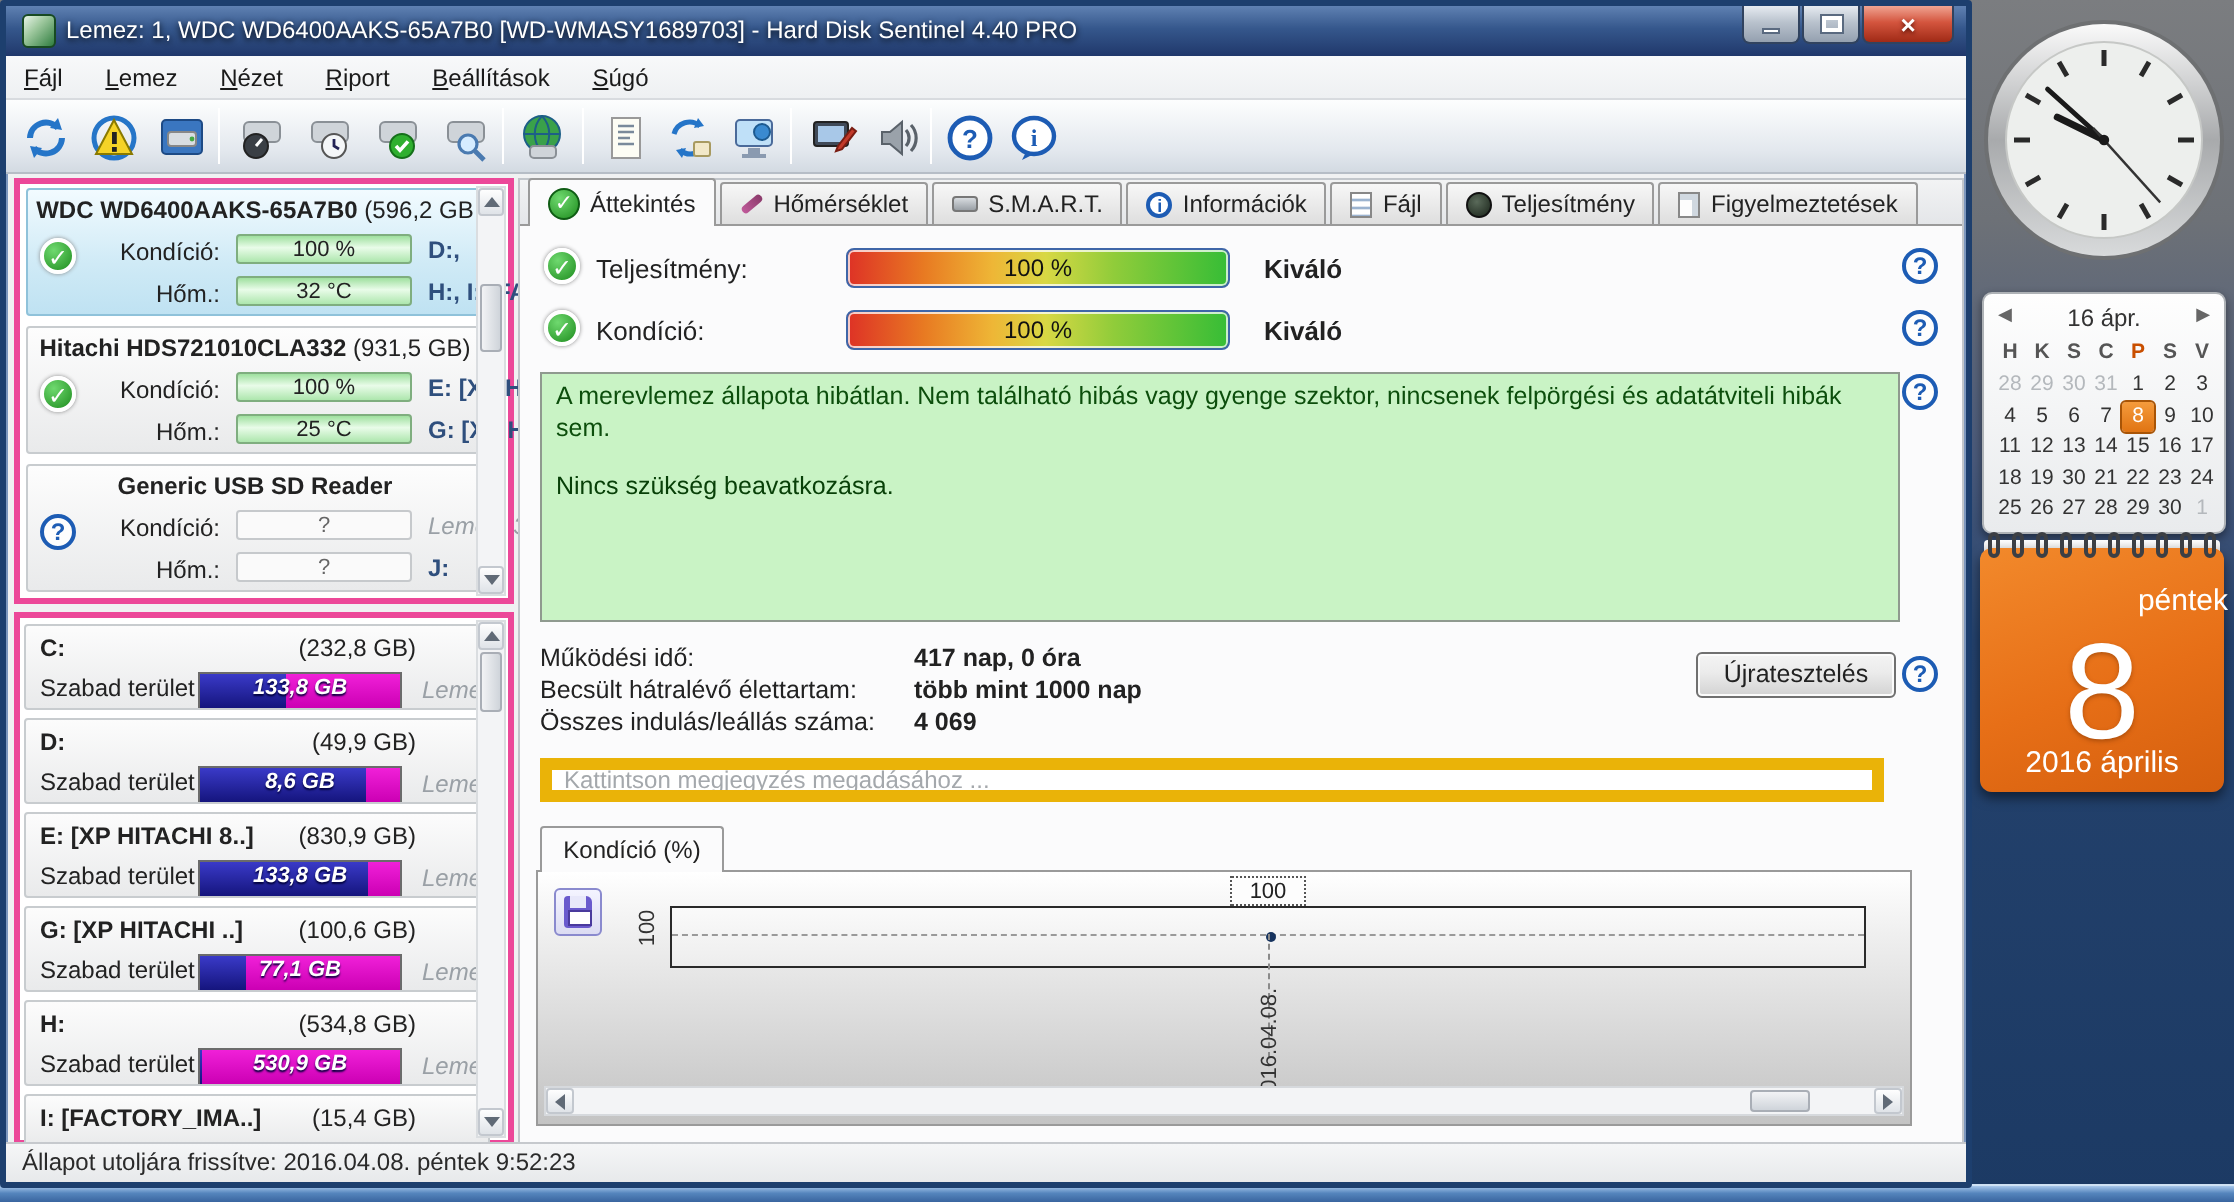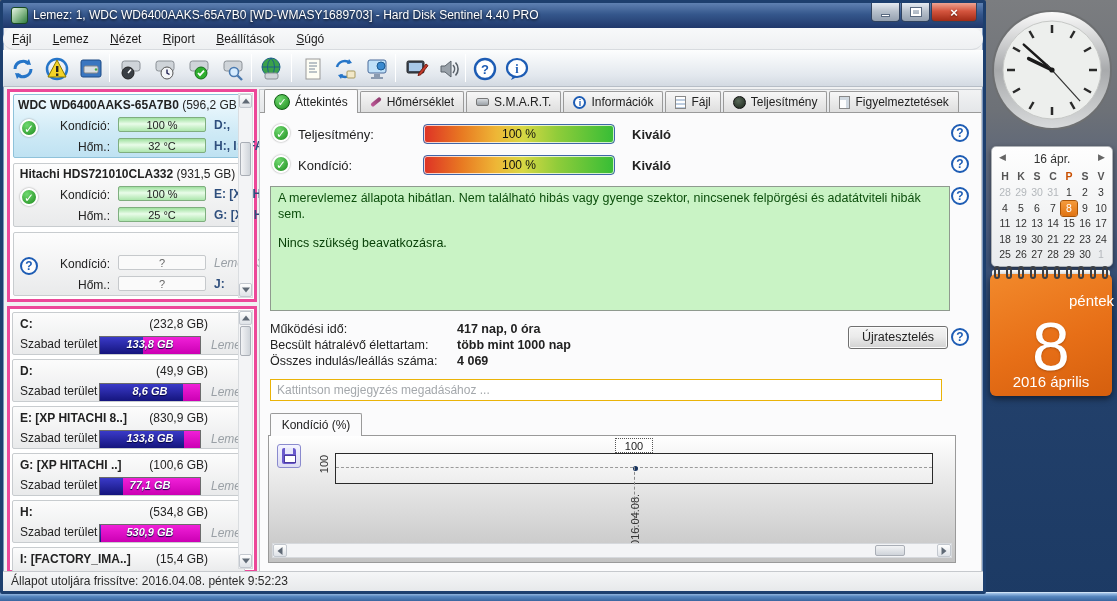--- a/index.html
+++ b/index.html
@@ -23,21 +23,21 @@
   .winbtns{position:absolute;right:6px;top:0;display:flex;}
   .wbtn{height:19px;border:1px solid #31435f;border-top:none;border-radius:0 0 4px 4px;
     background:linear-gradient(180deg,#e6ebf1,#b9c2cd 45%,#94a0af);margin-left:1px;
     display:flex;align-items:center;justify-content:center;color:#fff;}
   .wbtn.close{width:46px;background:linear-gradient(180deg,#f0a492,#d4553e 45%,#a02a16);}
   .wbtn.min,.wbtn.max{width:29px;}
   .g-min{width:9px;height:3px;background:#fff;border:1px solid #5a6a80;margin-top:6px;}
   .g-max{width:10px;height:8px;border:2px solid #fff;outline:1px solid #5a6a80;}
   .g-x{font-weight:bold;font-size:13px;text-shadow:0 1px 2px #5a1005;}
 
-  .menubar{position:absolute;left:0;top:25px;right:0;height:22px;background:linear-gradient(#f8f9fa,#eef0f2);border-bottom:1px solid #d8dbdf;border-radius:11px;}
+  .menubar{position:absolute;left:0;top:25px;right:0;height:22px;background:linear-gradient(#f8f9fa,#eef0f2);border-bottom:1px solid #d8dbdf;}
   .mitem{display:inline-block;padding:0 9px;line-height:22px;color:#1a1a1a;}
   .mitem::first-letter{text-decoration:underline;}
 
   .toolbar{position:absolute;left:0;top:47px;right:0;height:37px;
     background:linear-gradient(180deg,#fdfefe,#e3e8ee 70%,#d3dae2);border-bottom:1px solid #b6bdc6;}
   .tbi{position:absolute;top:5px;width:27px;height:27px;display:flex;align-items:center;justify-content:center;}
   .tbsep{position:absolute;top:4px;width:1px;height:28px;background:#bcc2ca;border-right:1px solid #fff;}
 
   
   .panelbox{position:absolute;background:#fff;border:3px solid #ec4899;}
@@ -91,21 +91,21 @@
   .gradbar{position:absolute;width:192px;height:20px;border:1px solid #3f66a8;border-radius:4px;
     background:linear-gradient(90deg,#de3226 0%,#e87a22 20%,#eeb636 38%,#d8d844 52%,#90cc3a 70%,#36bd36 100%);
     box-shadow:inset 0 0 0 1px rgba(255,255,255,.75);text-align:center;line-height:19px;font-size:12px;color:#111;}
   .rating{position:absolute;font-weight:bold;font-size:13px;}
   .msgbox{position:absolute;left:10px;width:680px;height:125px;background:#c9f3c5;border:1px solid #8f9a8f;
     padding:4px 7px;color:#0c4e0c;font-size:12.5px;line-height:1.25;}
   .statlabel{position:absolute;left:10px;font-size:12.5px;}
   .statval{position:absolute;left:197px;font-weight:bold;font-size:12.5px;}
   .button{position:absolute;height:23px;border:1px solid #707070;border-radius:3px;
     background:linear-gradient(#f4f4f4,#ebebeb 45%,#d2d2d2);text-align:center;line-height:21px;font-size:12.5px;box-shadow:inset 0 0 0 1px #fbfbfb;}
-  .comment{position:absolute;left:10px;width:672px;height:22px;border:1px solid #eab308;background:#fff;padding:0 6px;font-size:12px;color:#c2410c;font-family:inherit;}
+  .comment{position:absolute;left:10px;width:672px;height:22px;border:6px solid #eab308;background:#fff;padding:0 6px;font-size:12px;color:#c2410c;font-family:inherit;}
   .comment::placeholder{color:#a4a8ac;}
 
   .charttab{position:absolute;left:10px;top:323px;width:92px;height:23px;background:#fbfbfc;border:1px solid #9a9a9a;border-bottom:none;border-radius:2px 2px 0 0;text-align:center;line-height:22px;z-index:2;}
   .chartpanel{position:absolute;left:8px;top:345px;width:688px;height:128px;border:1px solid #9a9a9a;
     background:linear-gradient(180deg,#ffffff 0%,#efefef 25%,#c3c3c3 100%);}
   .saveicon{position:absolute;left:8px;top:8px;width:24px;height:24px;border:1px solid #8a8ace;border-radius:3px;background:linear-gradient(#f4f4ff,#dcdcf2);}
   .floppy{position:absolute;left:4px;top:3px;width:14px;height:16px;background:#6a5acd;border-radius:2px 3px 2px 2px;}
   .floppy::before{content:"";position:absolute;left:3px;top:0;width:8px;height:6px;background:#e8e8fa;}
   .floppy::after{content:"";position:absolute;left:2px;bottom:1px;width:10px;height:6px;background:#fff;border:1px solid #4a3a9d;}
   .plot{position:absolute;left:66px;top:17px;width:598px;height:31px;border:1px solid #2a2a2a;background:linear-gradient(#fafafa,#ededed);}
@@ -307,20 +307,21 @@
         <span class="sicon" style="top:24px"><span class="okbig" style="position:static;display:inline-block;">✓</span></span>
         <span class="dlabel" style="left:26px;top:24px">Kondíció:</span>
         <span class="gbar" style="top:22px">100 %</span>
         <span class="dvol" style="top:23px">E: [XP H</span>
         <span class="dlabel" style="left:26px;top:45px">Hőm.:</span>
         <span class="gbar" style="top:43px">25 °C</span>
         <span class="dvol" style="top:44px">G: [XP H</span>
       </div>
 
       <div class="dpanel" style="top:140px">
+        <div class="dtitle"><b>Generic USB SD Reader</b></div>
         <span class="qicon" style="left:6px;top:24px;position:absolute">?</span>
         <span class="dlabel" style="left:26px;top:24px">Kondíció:</span>
         <span class="gbar unk" style="top:22px">?</span>
         <span class="dvol muted" style="top:23px">Lemez: 3</span>
         <span class="dlabel" style="left:26px;top:45px">Hőm.:</span>
         <span class="gbar unk" style="top:43px">?</span>
         <span class="dvol" style="top:44px">J:</span>
       </div>
       <div class="vsb" style="right:1px;top:1px;bottom:1px;">
         <span class="sbtn up">

